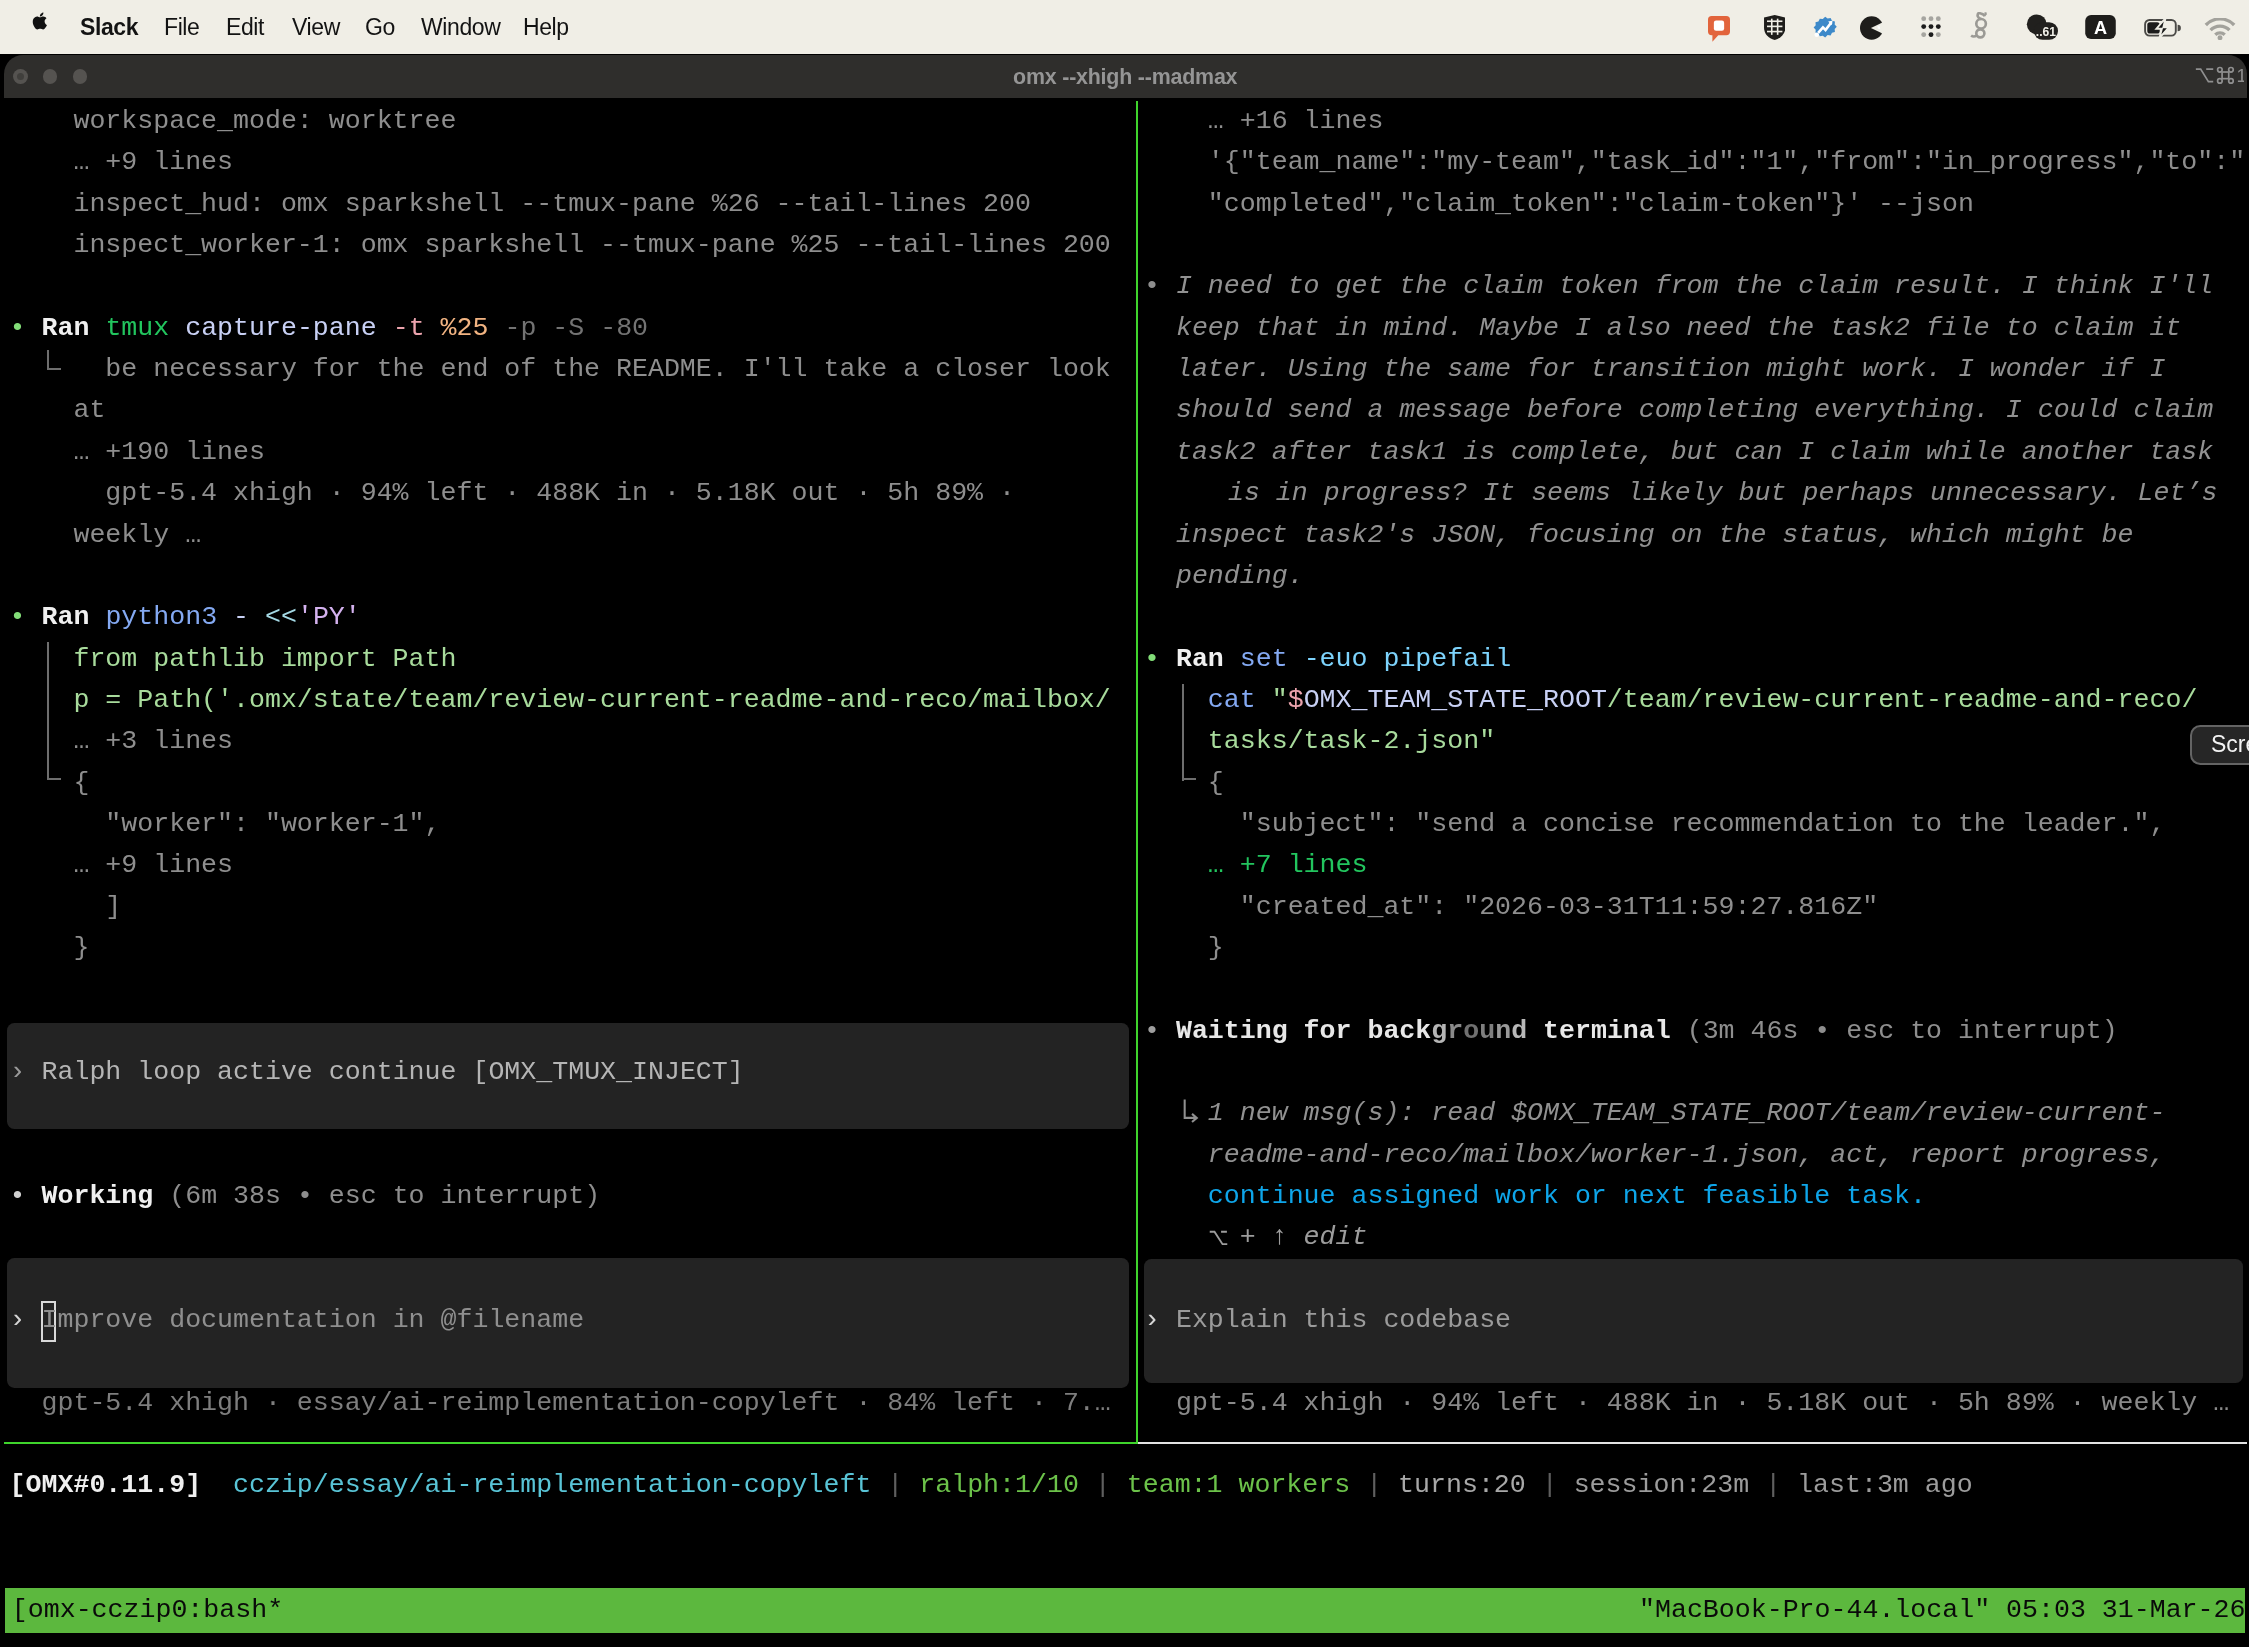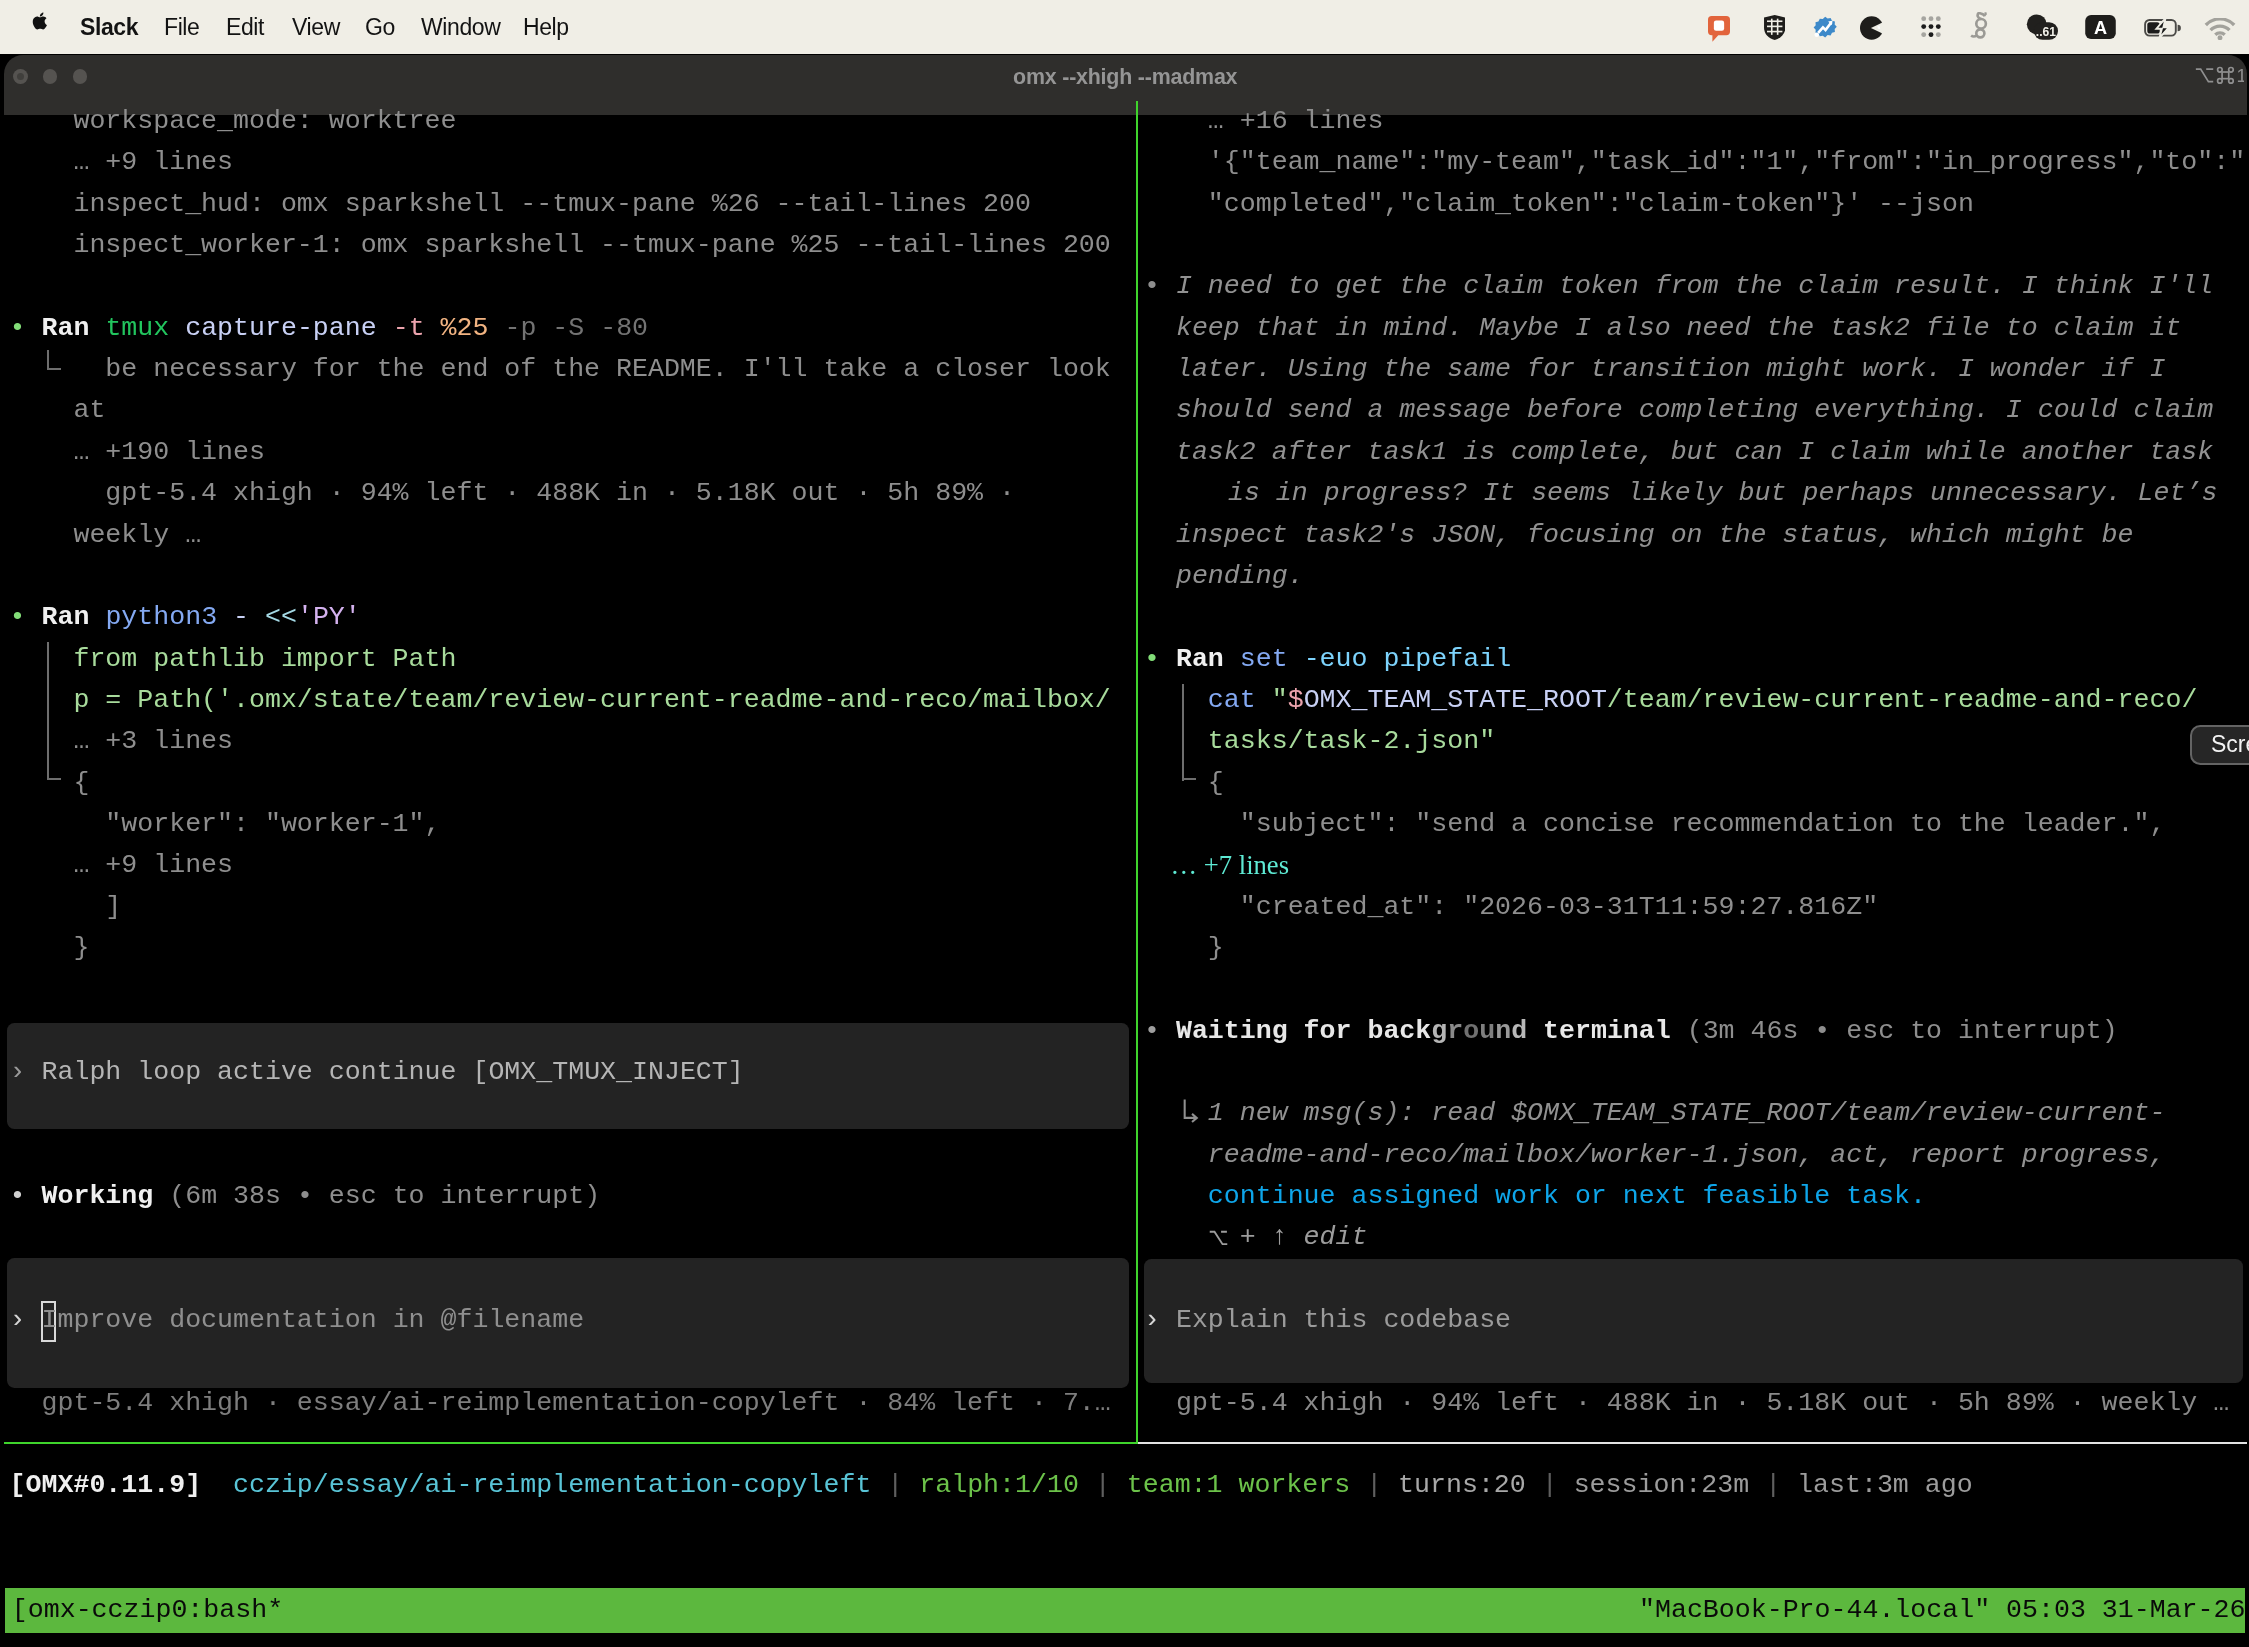--- a/index.html
+++ b/index.html
@@ -7,21 +7,21 @@
   font-family:"Liberation Sans", sans-serif; }
 .abs { position:absolute; }
 .r { position:absolute; white-space:pre; font-family:"Liberation Mono", monospace;
      font-size:26.6px; line-height:41px; height:41px; }
 
 #menubar { position:absolute; left:0; top:0; width:2250px; height:54px; background:#f0eee6; }
 .mi { position:absolute; top:0; height:54px; line-height:55px; font-size:23px; letter-spacing:-0.4px; color:#131313; }
 
 #win { position:absolute; left:3.7px; top:55px; width:2243px; height:1592px; background:#000;
        border-radius:19px 19px 0 0; overflow:hidden; }
-#titlebar { position:absolute; left:0; top:0; width:2243px; height:60px; background:#2f2e2c; }
+#titlebar { position:absolute; left:0; top:0; width:2243px; height:43px; background:#2f2e2c; }
 .tl { position:absolute; top:14px; width:14.8px; height:14.8px; border-radius:50%; background:#555350; }
 #title { position:absolute; left:0; top:0; width:2243px; height:43px; line-height:44px;
          text-align:center; font-size:21.4px; font-weight:600; color:#959595; letter-spacing:-0.2px; }
 
 .box { position:absolute; background:#232323; border-radius:7.4px; }
 
 .vline { position:absolute; background:#6e6e6e; width:2.2px; }
 .hline { position:absolute; background:#6e6e6e; height:2.2px; }
 </style>
 </head>
@@ -200,21 +200,21 @@
 <div class="r" style="left:1144px;top:390px">  <span style="color:#919191;font-style:italic;">should send a message before completing everything. I could claim</span></div>
 <div class="r" style="left:1144px;top:432px">  <span style="color:#919191;font-style:italic;">task2 after task1 is complete, but can I claim while another task</span></div>
 <div class="r" style="left:1196px;top:473px">  <span style="color:#919191;font-style:italic;">is in progress? It seems likely but perhaps unnecessary. Let’s</span></div>
 <div class="r" style="left:1144px;top:515px">  <span style="color:#919191;font-style:italic;">inspect task2's JSON, focusing on the status, which might be</span></div>
 <div class="r" style="left:1144px;top:556px">  <span style="color:#919191;font-style:italic;">pending.</span></div>
 <div class="r" style="left:1144px;top:639px"><span style="color:#82dd78;">•</span> <span style="color:#f0f0f0;font-weight:bold;">Ran</span> <span style="color:#84a9f2;">set</span> <span style="color:#7dd3fc;">-euo pipefail</span></div>
 <div class="r" style="left:1144px;top:680px">    <span style="color:#84a9f2;">cat</span> <span style="color:#a8db9c;">"</span><span style="color:#eba3ad;">$</span><span style="color:#c8d0f4;">OMX_TEAM_STATE_ROOT</span><span style="color:#a8db9c;">/team/review-current-readme-and-reco/</span></div>
 <div class="r" style="left:1144px;top:721px">    <span style="color:#a8db9c;">tasks/task-2.json"</span></div>
 <div class="r" style="left:1144px;top:763px"><span style="color:#8e8e8e;">    {</span></div>
 <div class="r" style="left:1144px;top:804px"><span style="color:#8e8e8e;">      "subject": "send a concise recommendation to the leader.",</span></div>
-<div class="r" style="left:1144px;top:845px"><span style="color:#5eead4;font-family:Liberation Serif, serif;">    … +7 lines</span></div>
+<div class="r" style="left:1144px;top:845px"><span style="color:#22c55e;">    … +7 lines</span></div>
 <div class="r" style="left:1144px;top:887px"><span style="color:#8e8e8e;">      "created_at": "2026-03-31T11:59:27.816Z"</span></div>
 <div class="r" style="left:1144px;top:928px"><span style="color:#8e8e8e;">    }</span></div>
 <div class="r" style="left:1144px;top:1011px"><span style="color:#9e9e9e;">•</span> <span style="color:#e8e8e8;font-weight:bold;">Waiting for back</span><span style="color:#b5b5b5;font-weight:bold;">g</span><span style="color:#8a8a8a;font-weight:bold;">r</span><span style="color:#707070;font-weight:bold;">o</span><span style="color:#7e7e7e;font-weight:bold;">u</span><span style="color:#999999;font-weight:bold;">n</span><span style="color:#b8b8b8;font-weight:bold;">d</span><span style="color:#e8e8e8;font-weight:bold;"> terminal</span> <span style="color:#8e8e8e;">(3m 46s • esc to interrupt)</span></div>
 <div class="r" style="left:1144px;top:1093px">    <span style="color:#919191;font-style:italic;">1 new msg(s): read $OMX_TEAM_STATE_ROOT/team/review-current-</span></div>
 <div class="r" style="left:1144px;top:1135px">    <span style="color:#919191;font-style:italic;">readme-and-reco/mailbox/worker-1.json, act, report progress,</span></div>
 <div class="r" style="left:1144px;top:1176px">    <span style="color:#0ea5e9;">continue assigned work or next feasible task.</span></div>
 <div class="r" style="left:1144px;top:1217px">      <span style="color:#9c9c9c;font-style:italic;">+ ↑ edit</span></div>
 <div class="r" style="left:1144px;top:1300px"><span style="color:#d5d5d5;">›</span> <span style="color:#9b9b9b;">Explain this codebase</span></div>
 <div class="r" style="left:1144px;top:1383px"><span style="color:#8a8a8a;">  gpt-5.4 xhigh · 94% left · 488K in · 5.18K out · 5h 89% · weekly …</span></div>
 <div class="r" style="left:9.6px;top:1465px"><span style="color:#f0f0f0;font-weight:bold;">[OMX#0.11.9]</span>  <span style="color:#59c4d6;">cczip/essay/ai-reimplementation-copyleft</span><span style="color:#5f5f5f;"> | </span><span style="color:#6cc24a;">ralph:1/10</span><span style="color:#5f5f5f;"> | </span><span style="color:#6cc24a;">team:1 workers</span><span style="color:#5f5f5f;"> | </span><span style="color:#a8a8a8;">turns:20</span><span style="color:#5f5f5f;"> | </span><span style="color:#9c9c9c;">session:23m</span><span style="color:#5f5f5f;"> | </span><span style="color:#9c9c9c;">last:3m ago</span></div>

